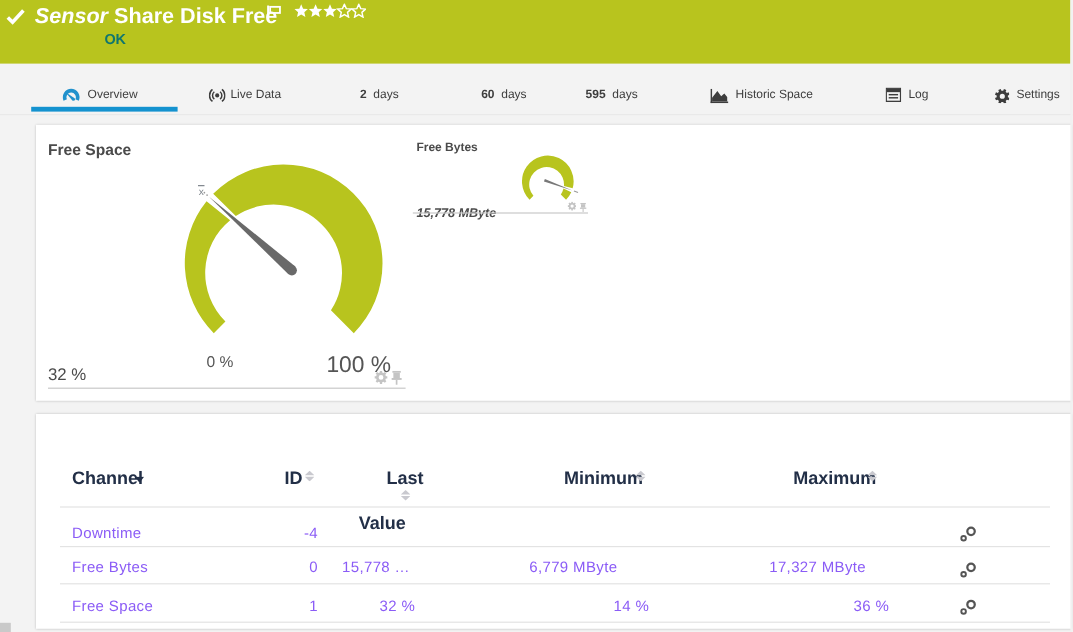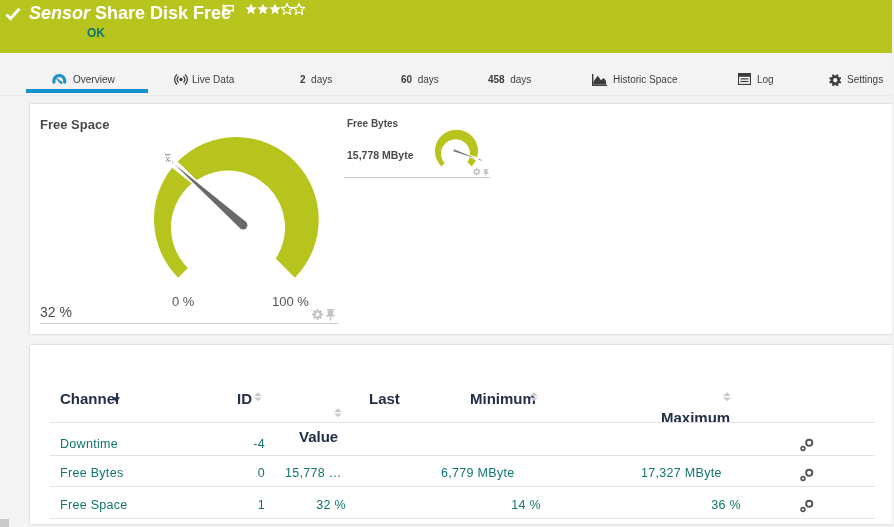--- a/index.html
+++ b/index.html
@@ -13,28 +13,28 @@
 .ok { left:51px; top:26px; color:#0f766e; font-size:12px; font-weight:bold;margin-left:36px; }
 .tabtxt { font-size:10px; color:#3d3d3d; white-space:nowrap; }
 .tabtxt b { font-weight:bold; }
 .bluebar { left:26px; top:89px; width:122px; height:3.5px; background:#1492cf; }
 .tabborder { left:0; top:95px; width:894px; height:1px; background:#e9e9e9; }
 .panel { background:#fff; box-shadow:0 0 2px rgba(0,0,0,0.22); }
 .p1 { left:30px; top:104px; width:863px; height:230px; }
 .p2 { left:30px; top:345px; width:863px; height:179px; }
 .fs-title { left:40px; top:117px; font-size:13px; font-weight:bold; color:#4b4b4b; }
 .fb-title { left:347px; top:118px; font-size:10px; font-weight:bold; color:#4b4b4b; }
-.fb-val { left:347px; top:149px; font-size:10.5px; font-weight:bold; color:#4b4b4b; }
+.fb-val { left:347px; top:172px; font-size:10.5px; font-weight:bold; color:#4b4b4b;font-style:italic; }
 .fs-val { left:40px; top:304px; font-size:14px; color:#4b4b4b; }
 .g0 { left:172px; top:293.5px; font-size:13px; color:#555; }
-.g100 { left:272px; top:293.5px; font-size:13px; color:#555; }
+.g100 { left:272px; top:293.5px; font-size:19px; color:#555; }
 .uline1 { left:40px; top:323px; width:298px; height:1px; background:#c9c9c9; }
 .uline2 { left:344px; top:176.5px; width:146px; height:1px; background:#c9c9c9; }
 .sep { height:1px; background:#e3e3e3; }
-.cell { font-size:12.5px; letter-spacing:0.3px; color:#0f766e; white-space:nowrap; }
+.cell { font-size:12.5px; letter-spacing:0.3px; color:#8b5cf6; white-space:nowrap; }
 .thead { font-size:15px; font-weight:bold; color:#222f47; white-space:nowrap; }
 .rightedge { left:892px; top:0; width:2px; height:527px; background:#f1f1f1; }
 .blsq { left:0; top:519px; width:9px; height:8px; background:#c9c9c9; }
 </style>
 </head>
 <body>
 <div class="abs hdr"></div>
 <svg class="abs" style="left:5px;top:7px;" width="16" height="14" viewBox="0 0 16 14">
     <path d="M1.5 7.5 L5.5 11.5 L14.5 1.8" fill="none" stroke="#fff" stroke-width="3"></path>
   </svg>
@@ -65,21 +65,21 @@
 <g stroke="#3d3d3d" stroke-width="1.25" fill="none">
 <path d="M9.4 3.43 A3.9 3.9 0 0 1 9.4 9.57"></path>
 <path d="M4.6 3.43 A3.9 3.9 0 0 0 4.6 9.57"></path>
 <path d="M10.94 1.46 A6.4 6.4 0 0 1 10.94 11.54"></path>
 <path d="M3.06 1.46 A6.4 6.4 0 0 0 3.06 11.54"></path>
 </g>
 </svg>
 <div class="abs tabtxt" style="left:192px;top:74px;">Live Data</div>
 <div class="abs tabtxt" style="left:300px;top:74px;"><b>2</b>&nbsp; days</div>
 <div class="abs tabtxt" style="left:401px;top:74px;"><b>60</b>&nbsp; days</div>
-<div class="abs tabtxt" style="left:488px;top:74px;"><b>458</b>&nbsp; days</div>
+<div class="abs tabtxt" style="left:488px;top:74px;"><b>595</b>&nbsp; days</div>
 <svg class="abs" style="left:592px;top:73.5px;" width="15" height="12" viewBox="0 0 15 12">
 <rect x="0" y="0" width="1.4" height="12" fill="#3d3d3d"></rect>
 <path d="M1.4 10.6 V7.5 L5.8 1.8 L9 6.2 L11.6 3.9 L14 6.8 V10.6 Z" fill="#3d3d3d"></path>
 <rect x="0" y="10.6" width="15" height="1.4" fill="#3d3d3d"></rect>
 </svg>
 <div class="abs tabtxt" style="left:613px;top:74px;">Historic Space</div>
 <svg class="abs" style="left:738px;top:73px;" width="13" height="12" viewBox="0 0 13 12">
 <rect x="0.55" y="0.55" width="11.9" height="10.9" fill="none" stroke="#3d3d3d" stroke-width="1.1"></rect>
 <rect x="1" y="1" width="11" height="2.8" fill="#3d3d3d"></rect>
 <rect x="2.6" y="5.3" width="7.8" height="1.2" fill="#3d3d3d"></rect>
@@ -141,24 +141,24 @@
 <rect x="1.8" y="1.6" width="5.4" height="4.4" fill="#c4c4c4"></rect>
 <rect x="0.3" y="6" width="8.4" height="1.6" fill="#c4c4c4"></rect>
 <rect x="3.8" y="7.6" width="1.4" height="4" fill="#c4c4c4"></rect>
 </svg>
 
 <div class="abs thead" style="left:60px;top:389.5px;">Channel</div>
 <svg class="abs" style="left:112px;top:396.5px;" width="8.5" height="5.5" viewBox="0 0 9 6">
     <path d="M0.3 0.3 H8.7 L4.5 5.7 Z" fill="#222f47"></path>
   </svg>
 <div class="abs thead" style="left:237px;top:389.5px;">ID</div>
-<div class="abs thead" style="left:322px;top:389.5px;margin-left:47px;">Last</div>
+<div class="abs thead" style="left:322px;top:389.5px;">Last</div>
 <div class="abs thead" style="left:299px;top:428px;">Value</div>
 <div class="abs thead" style="left:470px;top:389.5px;">Minimum</div>
-<div class="abs thead" style="left:661px;top:389.5px;margin-top:19px;">Maximum</div>
+<div class="abs thead" style="left:661px;top:389.5px;">Maximum</div>
 <svg class="abs sorti" style="left:254px;top:391.5px;" width="8" height="9.5" viewBox="0 0 10 11">
     <path d="M5 0 L10 4.7 H0 Z" fill="#c9c9cf"></path>
     <path d="M5 11 L10 6.3 H0 Z" fill="#c9c9cf"></path>
   </svg>
 <svg class="abs sorti" style="left:334px;top:408px;" width="8" height="9.5" viewBox="0 0 10 11">
     <path d="M5 0 L10 4.7 H0 Z" fill="#c9c9cf"></path>
     <path d="M5 11 L10 6.3 H0 Z" fill="#c9c9cf"></path>
   </svg>
 <svg class="abs sorti" style="left:530px;top:391.5px;" width="8" height="9.5" viewBox="0 0 10 11">
     <path d="M5 0 L10 4.7 H0 Z" fill="#c9c9cf"></path>

